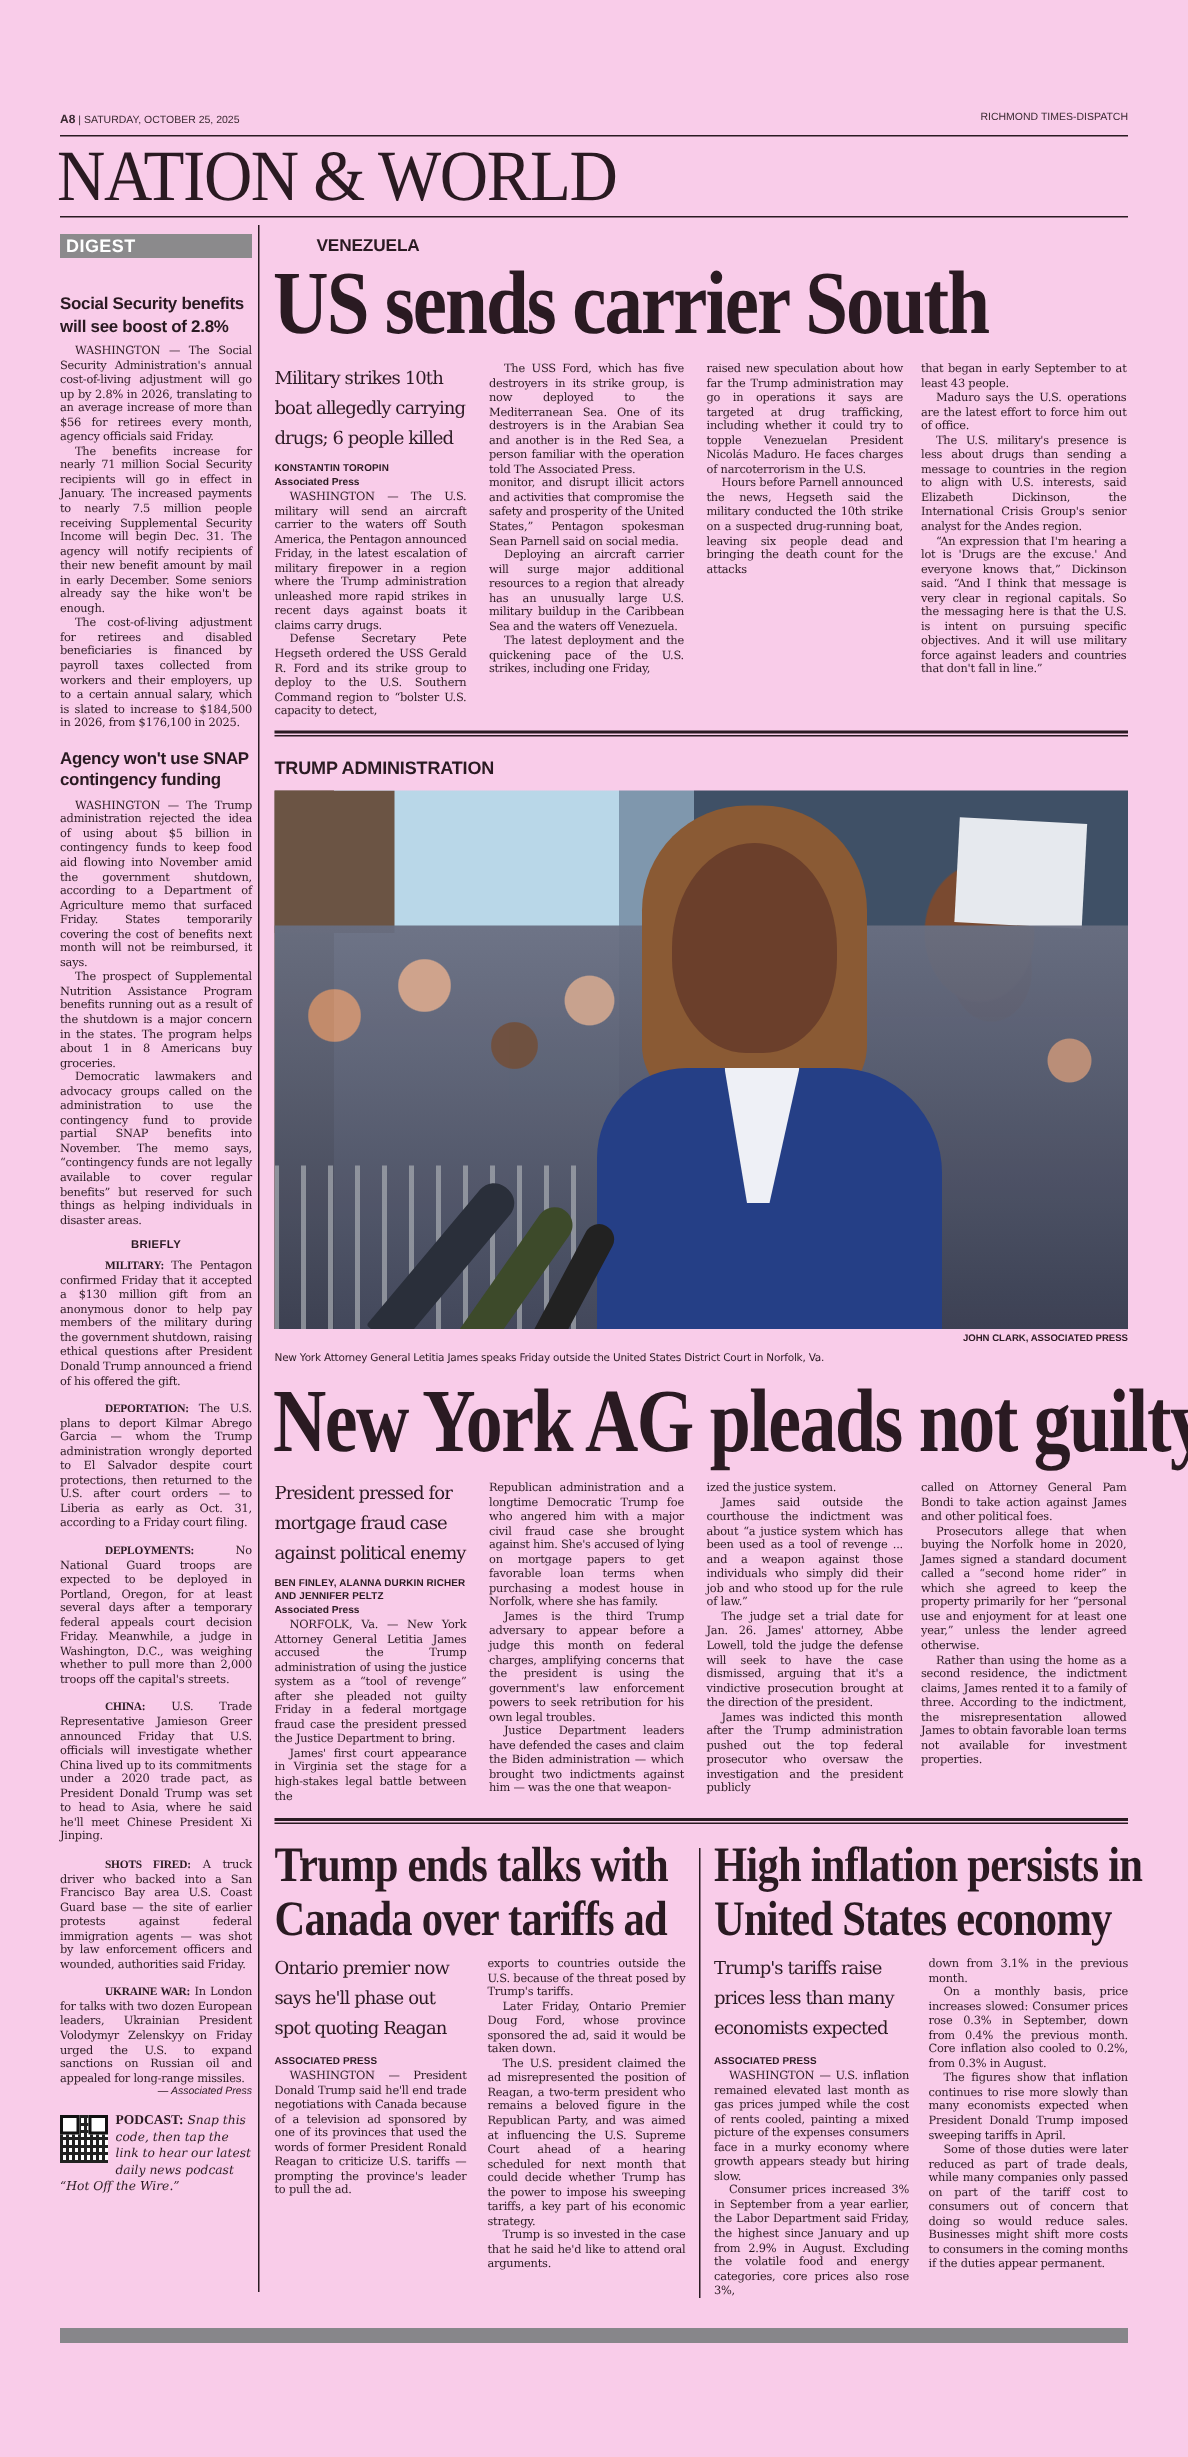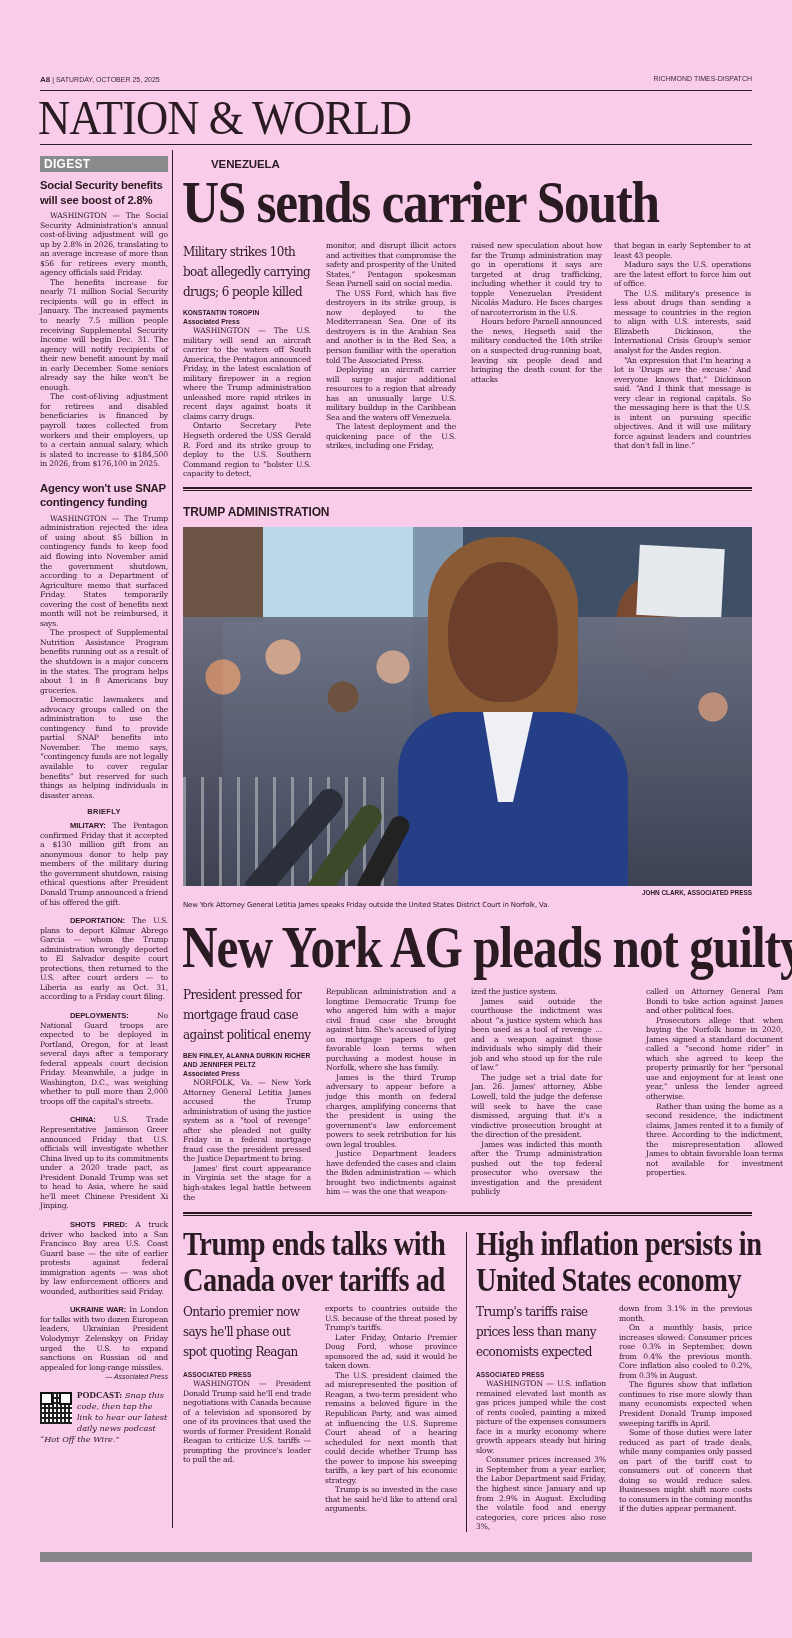--- a/index.html
+++ b/index.html
@@ -11,26 +11,26 @@
   .folio { left: 40px; top: 75px; width: 712px; height: 12px; font-family: "Liberation Sans", sans-serif; font-size: 7px; color: #3a2a32; }
   .folio .pg { font-weight: bold; font-size: 8px; }
   .folio .right { position: absolute; right: 0; top: 0; }
   .rule-top { left: 40px; top: 90px; width: 712px; height: 1px; background: #2a1a22; }
   .section-title { left: 38px; top: 92px; font-family: "Liberation Serif", serif; font-size: 48px; letter-spacing: -1px; line-height: 52px; color: #2a1a22; font-weight: normal; transform: scaleX(0.93); transform-origin: left top; }
   .rule-2 { left: 40px; top: 144px; width: 712px; height: 1px; background: #2a1a22; }
 
   
   .digest { left: 40px; top: 156px; width: 128px; }
   .digest-tag { background: #8b8a8c; color: #fff; font-family: "Liberation Sans", sans-serif; font-weight: bold; font-size: 12px; padding: 1px 4px; height: 16px; line-height: 14px; letter-spacing: 0.3px; }
-  .dhead { font-family: "Liberation Sans", sans-serif; font-weight: bold; font-size: 11.3px; line-height: 14.5px; margin-top: 6px; letter-spacing: -0.2px; }
+  .dhead { font-family: "Liberation Sans", sans-serif; font-weight: bold; font-size: 11.3px; line-height: 14.5px; margin-top: 24px; letter-spacing: -0.2px; }
   .dbody { font-family: "DejaVu Serif", serif; font-size: 7.6px; line-height: 9.55px; text-align: justify; margin-top: 4px; letter-spacing: -0.15px; }
   .dbody p { text-indent: 10px; }
   .briefly { font-family: "Liberation Sans", sans-serif; font-weight: bold; font-size: 7.5px; text-align: center; margin: 7px 0 5px; letter-spacing: 0.3px; }
   .brief { font-size: 7.6px; line-height: 9.55px; text-align: justify; margin-bottom: 9px; letter-spacing: -0.15px; }
-  .brief b { font-family: Liberation Sans, sans-serif; font-weight: bold; padding-left: 30px; }
+  .brief b { font-family: Liberation Serif, serif; font-weight: bold; padding-left: 30px; }
   .credit-ap { font-family: "Liberation Sans", sans-serif; font-style: italic; font-size: 7px; text-align: right; margin-top: -8px; }
   .podcast { margin-top: 10px; font-size: 8.2px; line-height: 11px; font-style: italic; }
   .podcast .qr { float: left; width: 32px; height: 32px; margin: 2px 5px 0 0; background:
       repeating-linear-gradient(90deg, #222 0 2px, transparent 2px 4px),
       repeating-linear-gradient(0deg, #222 0 2px, #fff 2px 5px); position: relative; }
   .podcast .qr::before, .podcast .qr::after { content: ""; position: absolute; width: 9px; height: 9px; border: 2px solid #111; background: #fff; }
   .podcast .qr::before { left: 0; top: 0; }
   .podcast .qr::after { right: 0; top: 0; }
   .podcast b { font-style: normal; font-family: "Liberation Serif", serif; font-weight: bold; font-size: 9px; }
 
@@ -81,21 +81,21 @@
   .photo .mic3 { position: absolute; left: 190px; top: 285px; width: 20px; height: 90px; background: #222; transform: rotate(28deg); border-radius: 10px 10px 2px 2px; }
   .photo .fence { position: absolute; left: 0; top: 250px; width: 210px; height: 110px; background: repeating-linear-gradient(90deg, #a9adb3 0 3px, transparent 3px 18px); opacity: 0.7; }
 
   .photo-credit { left: 183px; top: 889px; width: 569px; text-align: right; font-family: "Liberation Sans", sans-serif; font-weight: bold; font-size: 6.4px; }
   .photo-caption { left: 183px; top: 901px; font-family: "DejaVu Sans", sans-serif; font-size: 7px; letter-spacing: -0.15px; }
 
   .ag-head { left: 182px; top: 915px; font-family: "Liberation Serif", serif; font-weight: bold; font-size: 60px; line-height: 64px; letter-spacing: -1.2px; transform: scaleX(0.82); transform-origin: left top; white-space: nowrap; }
   .ag-c1 { left: 183px; top: 985px; width: 128px; }
   .ag-c2 { left: 326px; top: 987px; width: 130px; }
   .ag-c3 { left: 471px; top: 987px; width: 131px; }
-  .ag-c4 { left: 646px; top: 987px; width: 137px; }
+  .ag-c4 { left: 614px; top: 987px; width: 137px; }
 
   .rule-ag { left: 183px; top: 1212px; width: 569px; }
 
   .sub-head { font-family: "Liberation Serif", serif; font-weight: bold; font-size: 33px; line-height: 36px; letter-spacing: -0.6px; transform: scaleX(0.86); transform-origin: left top; white-space: nowrap; }
   .can-head { left: 183px; top: 1226px; }
   .inf-head { left: 476px; top: 1226px; }
   .vline2 { left: 466px; top: 1232px; width: 1px; height: 300px; background: #2a1a22; }
 
   .can-c1 { left: 183px; top: 1302px; width: 128px; }
   .can-c2 { left: 325px; top: 1304px; width: 132px; }
@@ -154,26 +154,26 @@
 
 <div class="abs kicker ven-kicker">VENEZUELA</div>
 <h2 class="abs ven-head">US sends carrier South</h2>
 
 <div class="abs ven-c1">
   <div class="deck">Military strikes 10th boat allegedly carrying drugs; 6 people killed</div>
   <div class="byline">KONSTANTIN TOROPIN</div>
   <div class="agency">Associated Press</div>
   <div class="col">
     <p>WASHINGTON — The U.S. military will send an aircraft carrier to the waters off South America, the Pentagon announced Friday, in the latest escalation of military firepower in a region where the Trump administration unleashed more rapid strikes in recent days against boats it claims carry drugs.</p>
-    <p>Ontario Secretary Pete Hegseth ordered the USS Gerald R. Ford and its strike group to deploy to the U.S. Southern Command region to “bolster U.S. capacity to detect,</p>
+    <p>Defense Secretary Pete Hegseth ordered the USS Gerald R. Ford and its strike group to deploy to the U.S. Southern Command region to “bolster U.S. capacity to detect,</p>
   </div>
 </div>
 <div class="abs col ven-c2">
+  <p>The USS Ford, which has five destroyers in its strike group, is now deployed to the Mediterranean Sea. One of its destroyers is in the Arabian Sea and another is in the Red Sea, a person familiar with the operation told The Associated Press.</p>
   <p style="text-indent:0">monitor, and disrupt illicit actors and activities that compromise the safety and prosperity of the United States,” Pentagon spokesman Sean Parnell said on social media.</p>
-  <p>The USS Ford, which has five destroyers in its strike group, is now deployed to the Mediterranean Sea. One of its destroyers is in the Arabian Sea and another is in the Red Sea, a person familiar with the operation told The Associated Press.</p>
   <p>Deploying an aircraft carrier will surge major additional resources to a region that already has an unusually large U.S. military buildup in the Caribbean Sea and the waters off Venezuela.</p>
   <p>The latest deployment and the quickening pace of the U.S. strikes, including one Friday,</p>
 </div>
 <div class="abs col ven-c3">
   <p style="text-indent:0">raised new speculation about how far the Trump administration may go in operations it says are targeted at drug trafficking, including whether it could try to topple Venezuelan President Nicolás Maduro. He faces charges of narcoterrorism in the U.S.</p>
   <p>Hours before Parnell announced the news, Hegseth said the military conducted the 10th strike on a suspected drug-running boat, leaving six people dead and bringing the death count for the attacks</p>
 </div>
 <div class="abs col ven-c4">
   <p style="text-indent:0">that began in early September to at least 43 people.</p>
   <p>Maduro says the U.S. operations are the latest effort to force him out of office.</p>

